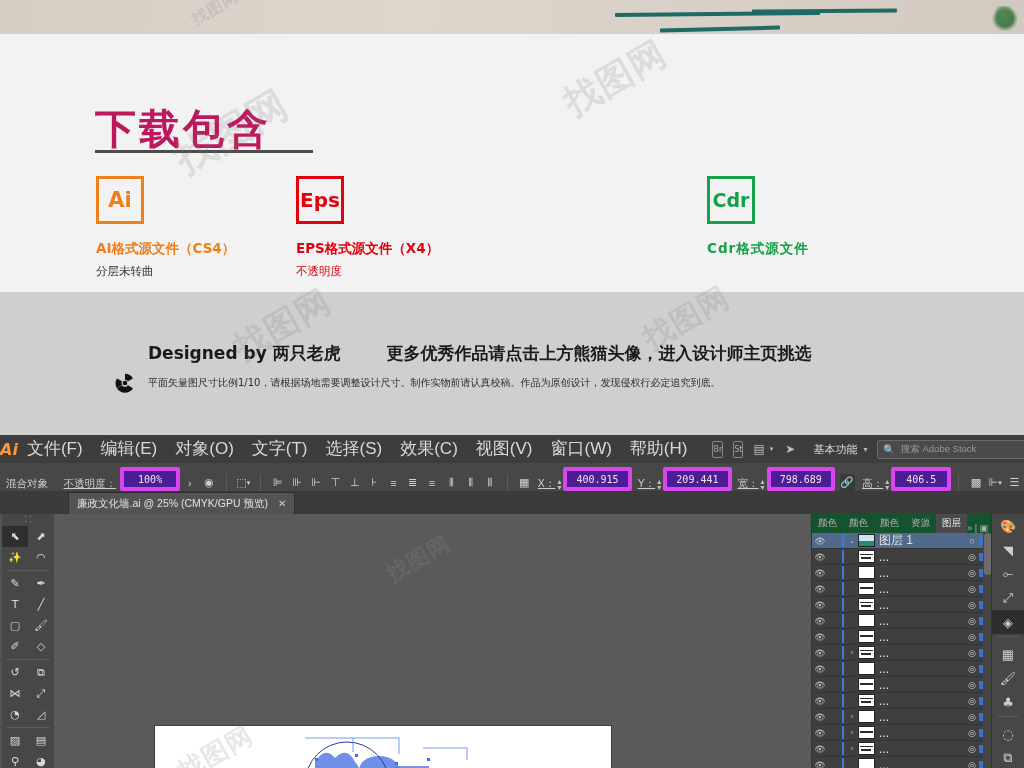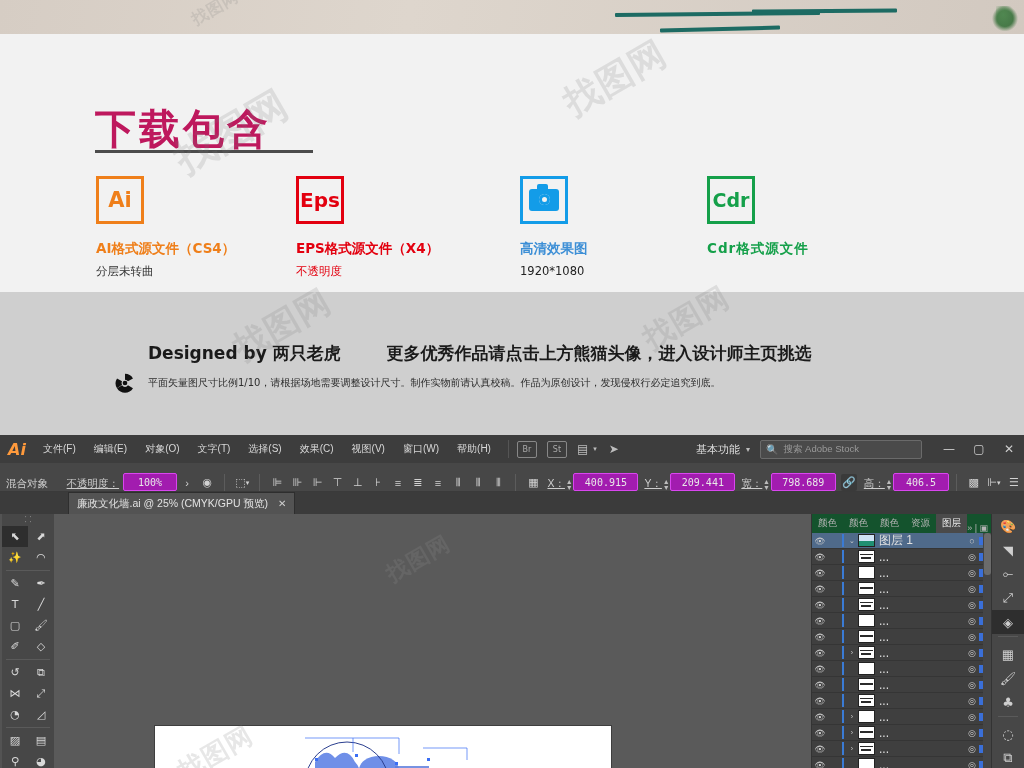--- a/index.html
+++ b/index.html
@@ -115,21 +115,21 @@
     overflow:hidden;
   }
   .menubar{
     position:relative;height:28px;background:#3d3d3d;
     display:flex;align-items:center;
   }
   .ai-logo{
     width:34px;text-align:center;color:#ff9a3c;font-size:16px;font-weight:bold;font-style:italic;
     font-family:"DejaVu Sans","Liberation Sans",sans-serif;
   }
-  .menu-item{padding:16px 9px;font-size:10px;color:#d8d8d8;white-space:nowrap;line-height:28px;}
+  .menu-item{padding:16px 9px;font-size:17px;color:#d8d8d8;white-space:nowrap;line-height:28px;}
   .menu-sep{width:1px;height:18px;background:#555;margin:0 8px;}
   .mb-btn{
     width:18px;height:15px;border:1px solid #888;color:#aaa;font-size:8px;
     display:flex;align-items:center;justify-content:center;margin-right:10px;border-radius:2px;
     font-family:"DejaVu Sans",sans-serif;
   }
   .mb-icon{margin-right:12px;color:#bdbdbd;font-size:12px;display:flex;align-items:center;}
   .mb-right{margin-left:auto;display:flex;align-items:center;height:28px;}
   .workspace{font-size:11px;color:#dcdcdc;padding:0 6px;white-space:nowrap;}
   .ws-caret{font-size:8px;color:#bbb;margin-right:10px;}
@@ -142,21 +142,21 @@
   .win-btn{width:30px;height:28px;display:flex;align-items:center;justify-content:center;
            color:#cfcfcf;font-size:12px;font-family:"DejaVu Sans",sans-serif;}
 
   .ctrlbar{
     position:relative;height:28px;background:#474747;border-bottom:1px solid #3a3a3a;
     display:flex;align-items:flex-end;padding-left:6px;
   }
   .ctrl-label{font-size:10.5px;color:#cdcdcd;white-space:nowrap;}
   .ctrl-underline{text-decoration:underline;}
   .ctrl-field{
-    height:16px;min-width:44px;background:#a21caf;border:1px solid #d946ef;border-radius:2px;
+    height:16px;min-width:44px;background:#4c1d95;border:4px solid #d946ef;border-radius:2px;
     color:#e8e8e8;font-size:10px;display:flex;align-items:center;justify-content:center;
     padding:0 4px;white-space:nowrap;font-family:"DejaVu Sans Mono","Liberation Mono",monospace;
   }
   .spin{width:9px;color:#bdbdbd;font-size:7px;line-height:6px;text-align:center;}
   .ctrl-sep{width:1px;height:17px;background:#5c5c5c;margin:0 7px;}
   .icon-btn{width:17px;height:17px;display:flex;align-items:center;justify-content:center;
             color:#d2d2d2;font-size:11px;margin:0 2px;}
 
   .tabbar{
     position:relative;height:22px;background:#3b3b3b;display:flex;align-items:flex-end;
@@ -268,27 +268,20 @@
       <div class="cap1">AI格式源文件（CS4）</div>
       <div class="cap2">分层未转曲</div>
     </div>
 
     <div class="fmt" id="fmt-eps">
       <div class="badge">Eps</div>
       <div class="cap1">EPS格式源文件（X4）</div>
       <div class="cap2">不透明度</div>
     </div>
 
-    <div class="fmt" id="fmt-jpg">
-      <div class="badge filled">
-        <div class="cam"></div>
-      </div>
-      <div class="cap1">高清效果图</div>
-      <div class="cap2">1920*1080</div>
-    </div>
 
     <div class="fmt" id="fmt-cdr">
       <div class="badge">Cdr</div>
       <div class="cap1">Cdr格式源文件</div>
       <div class="cap2"></div>
     </div>
 
     <div class="wm dark" style="left:170px;top:70px;font-size:40px;">找图网</div>
     <div class="wm dark" style="left:560px;top:20px;font-size:36px;">找图网</div>
   </div>

